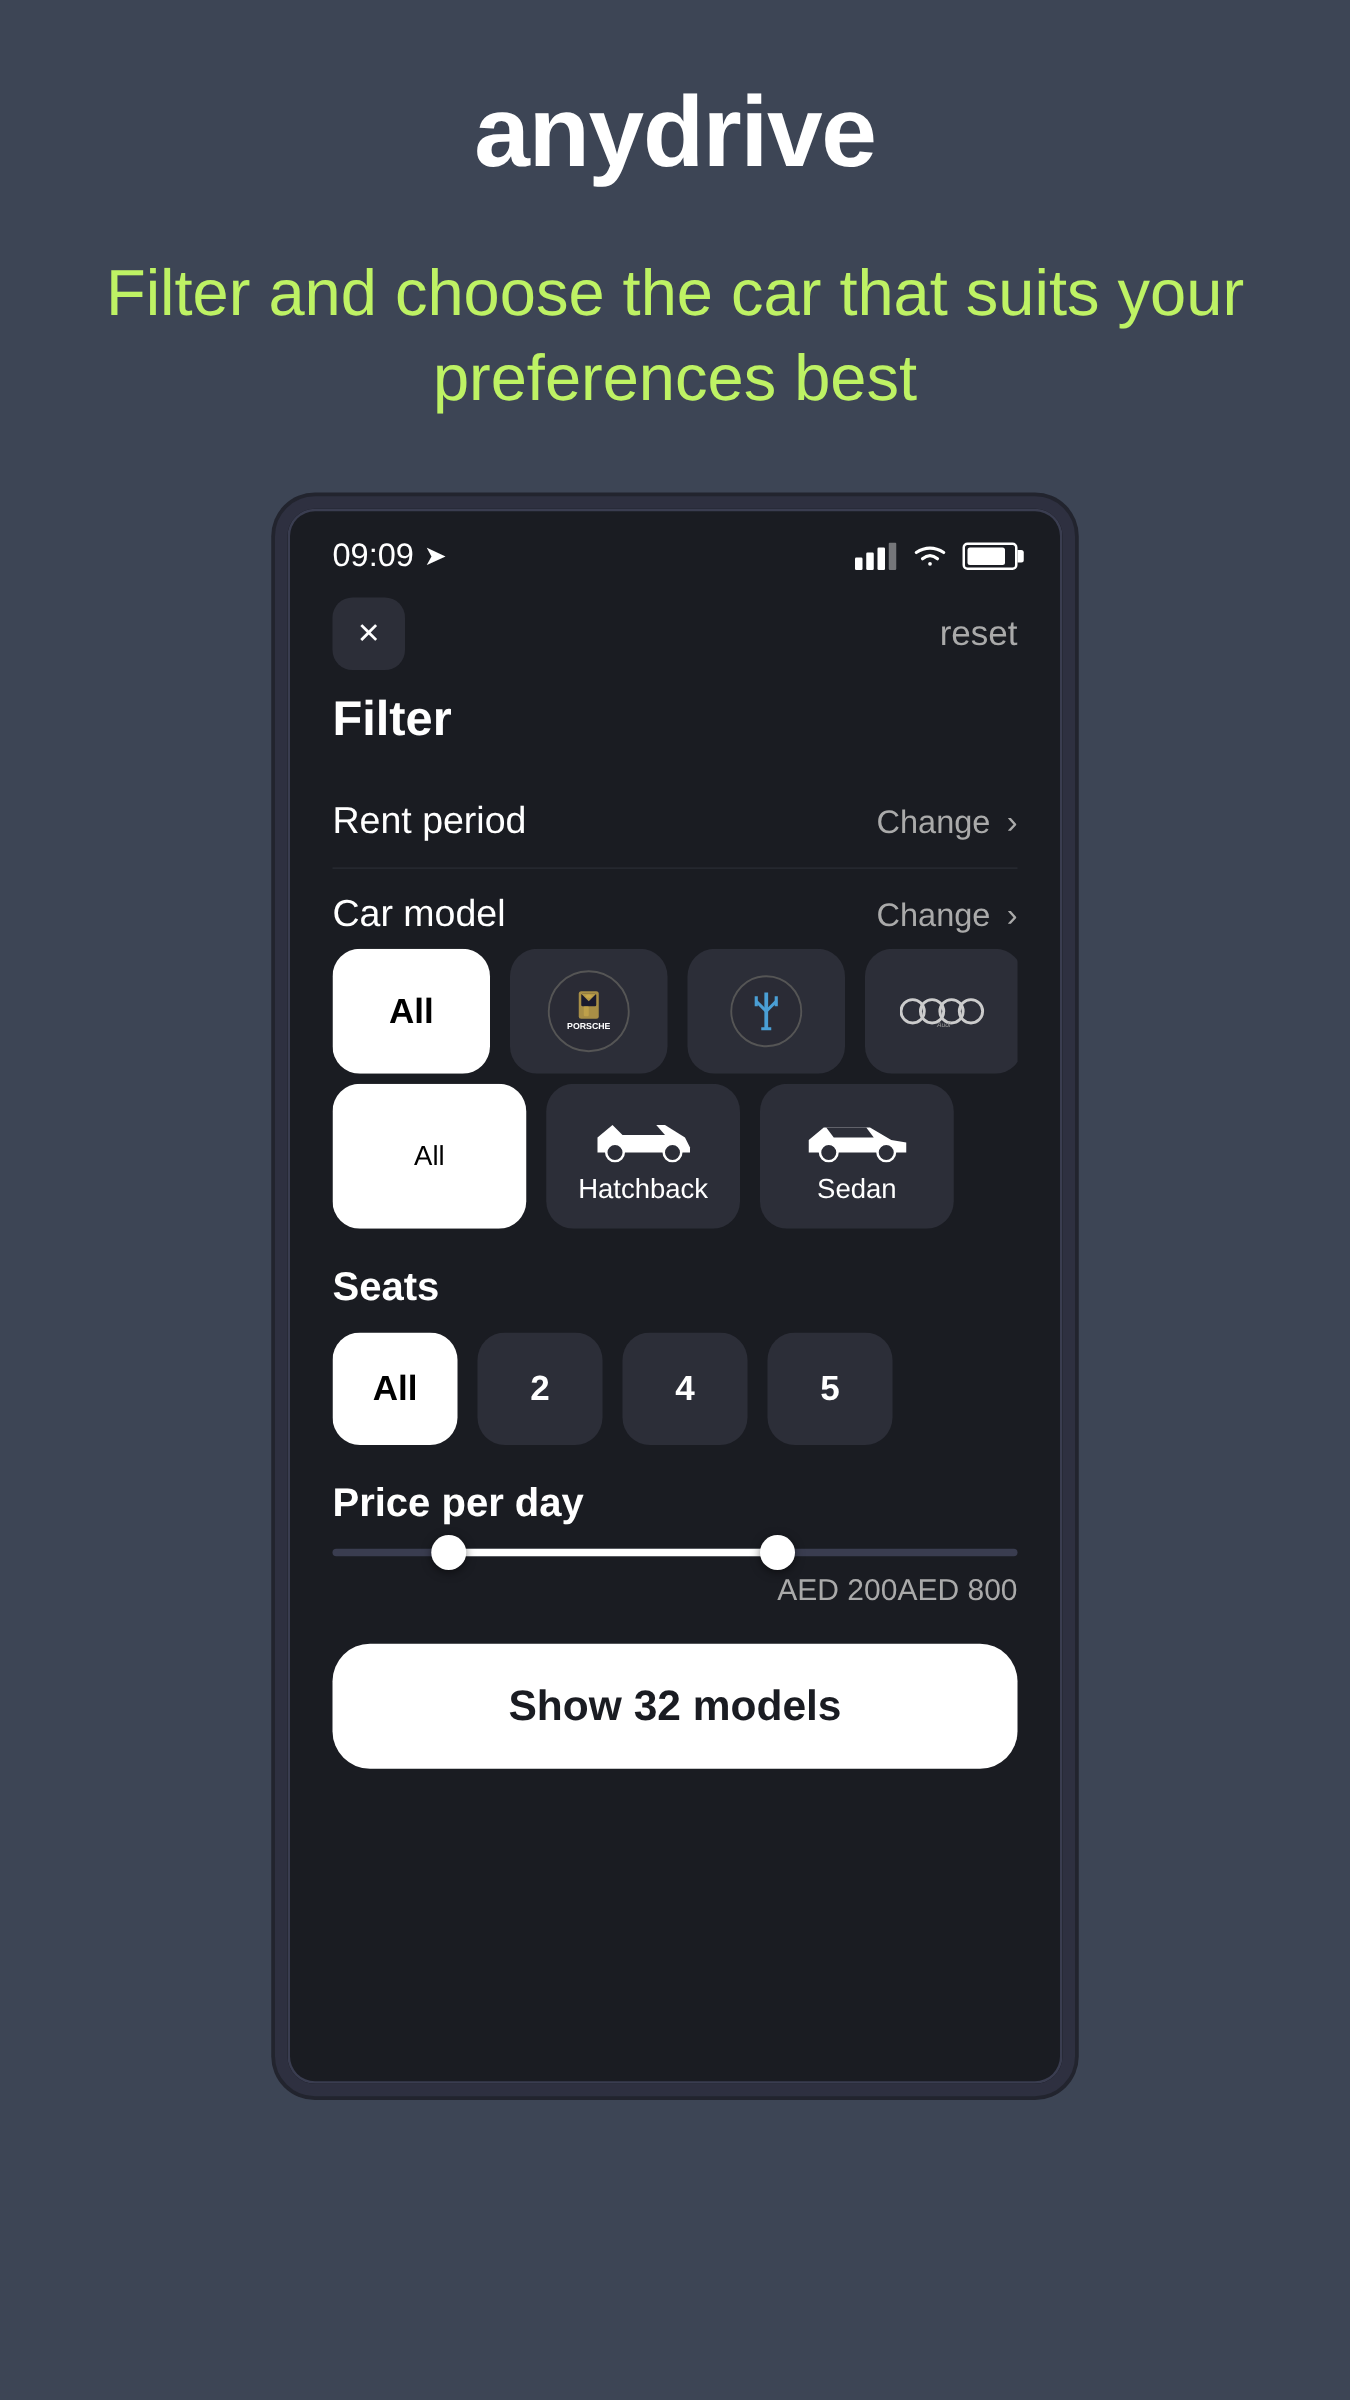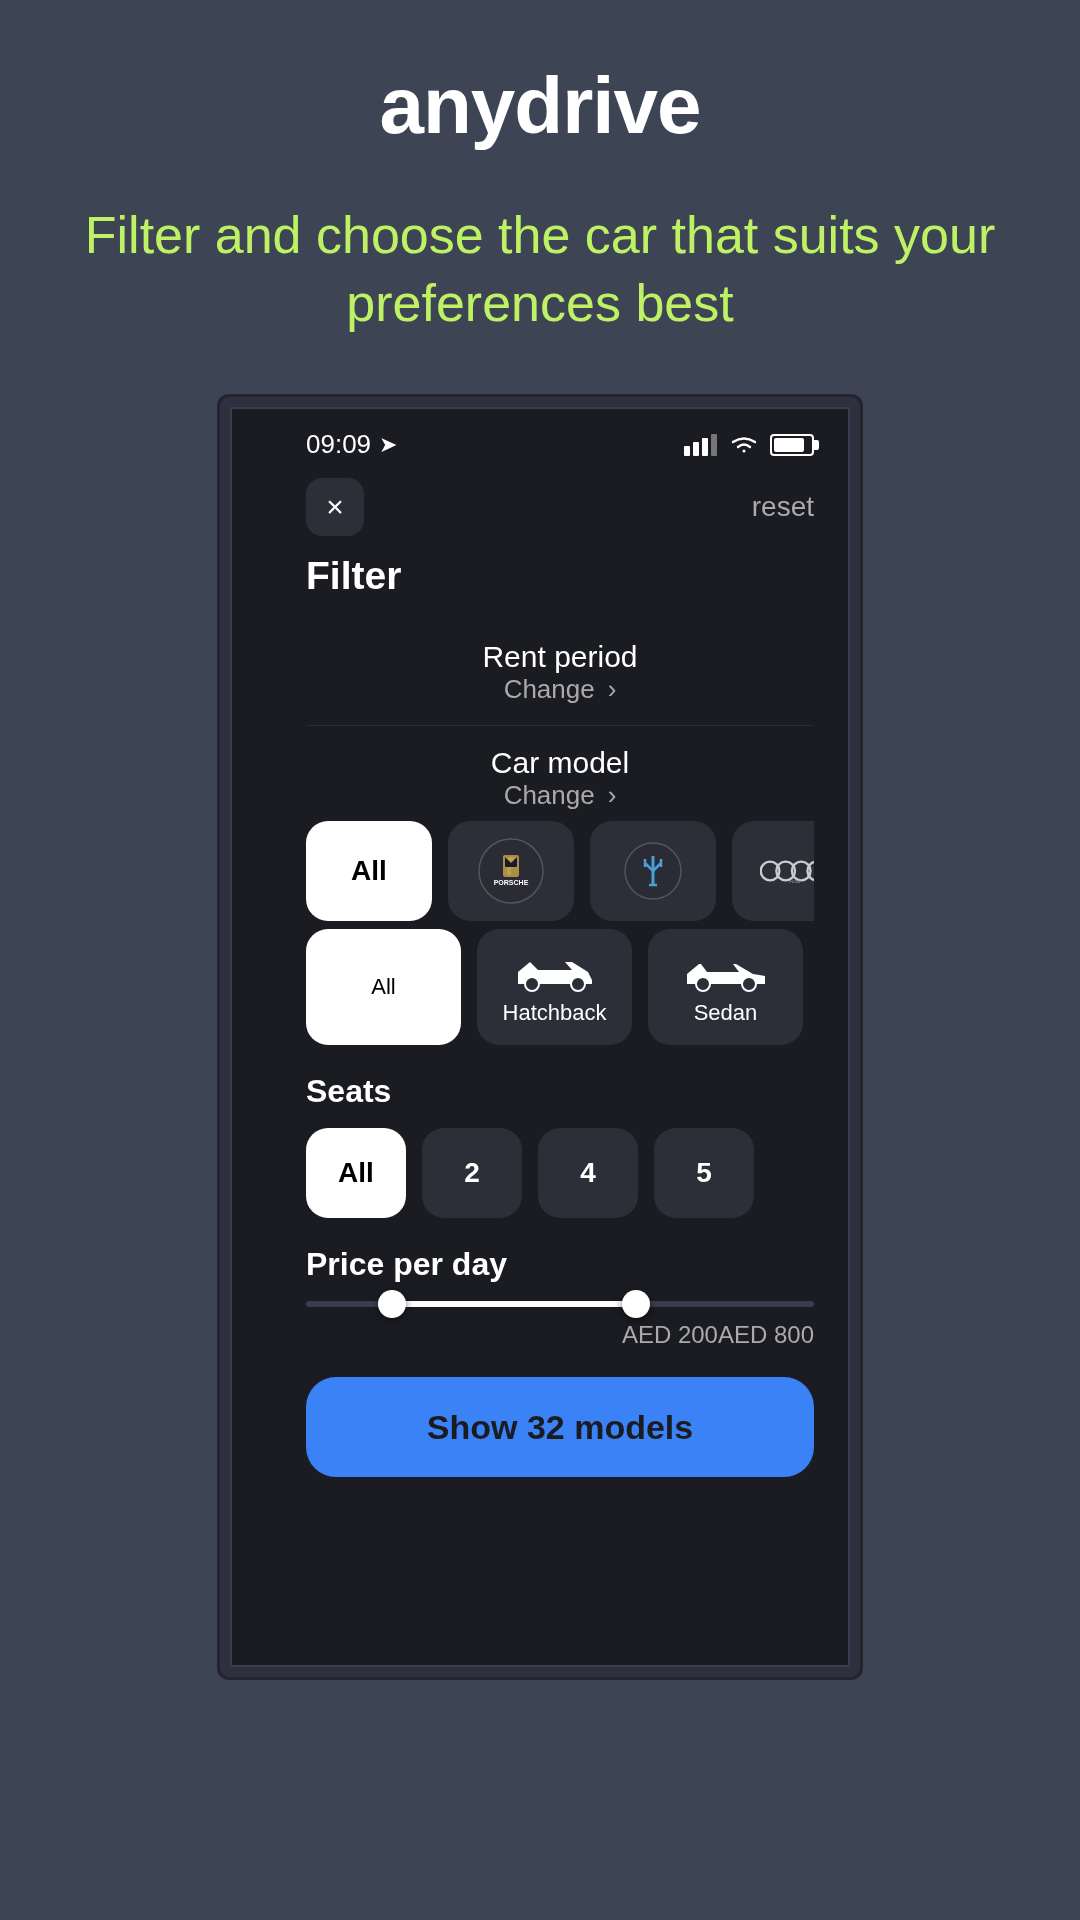--- a/index.html
+++ b/index.html
@@ -35,28 +35,27 @@
       margin-top: 50px;
       padding: 0 60px;
     }
 
     
     .phone-frame {
       margin-top: 60px;
       width: 640px;
       min-height: 1280px;
       background: #1a1c22;
-      border-radius: 9px;
+      border-radius: 32px;
       border: 10px solid #2e3040;
       box-shadow: 0 0 0 3px #22242e, inset 0 0 0 2px #3a3d50;
       position: relative;
       overflow: hidden;
       display: flex;
       flex-direction: column;
-      padding-left: 40px;
     }
 
     
     .phone-frame::before {
       content: '';
       position: absolute;
       left: -18px;
       top: 180px;
       width: 10px;
       height: 80px;
@@ -166,21 +165,20 @@
       margin-bottom: 22px;
     }
 
     
     .filter-row {
       display: flex;
       justify-content: space-between;
       align-items: center;
       padding: 20px 0;
       border-bottom: 1px solid #2a2c35;
-      flex-direction: column;
     }
     .filter-row-label {
       color: #ffffff;
       font-size: 30px;
       font-weight: 500;
     }
     .filter-row-action {
       display: flex;
       align-items: center;
       gap: 13px;
@@ -341,21 +339,21 @@
     .price-label {
       color: #aaaaaa;
       font-size: 24px;
     }
 
     
     .show-button {
       margin: 28px 0 0;
       width: 100%;
       height: 100px;
-      background: #3b82f6;
+      background: #ffffff;
       border-radius: 30px;
       display: flex;
       align-items: center;
       justify-content: center;
       cursor: pointer;
     }
     .show-button-label {
       color: #1a1c22;
       font-size: 34px;
       font-weight: 600;

